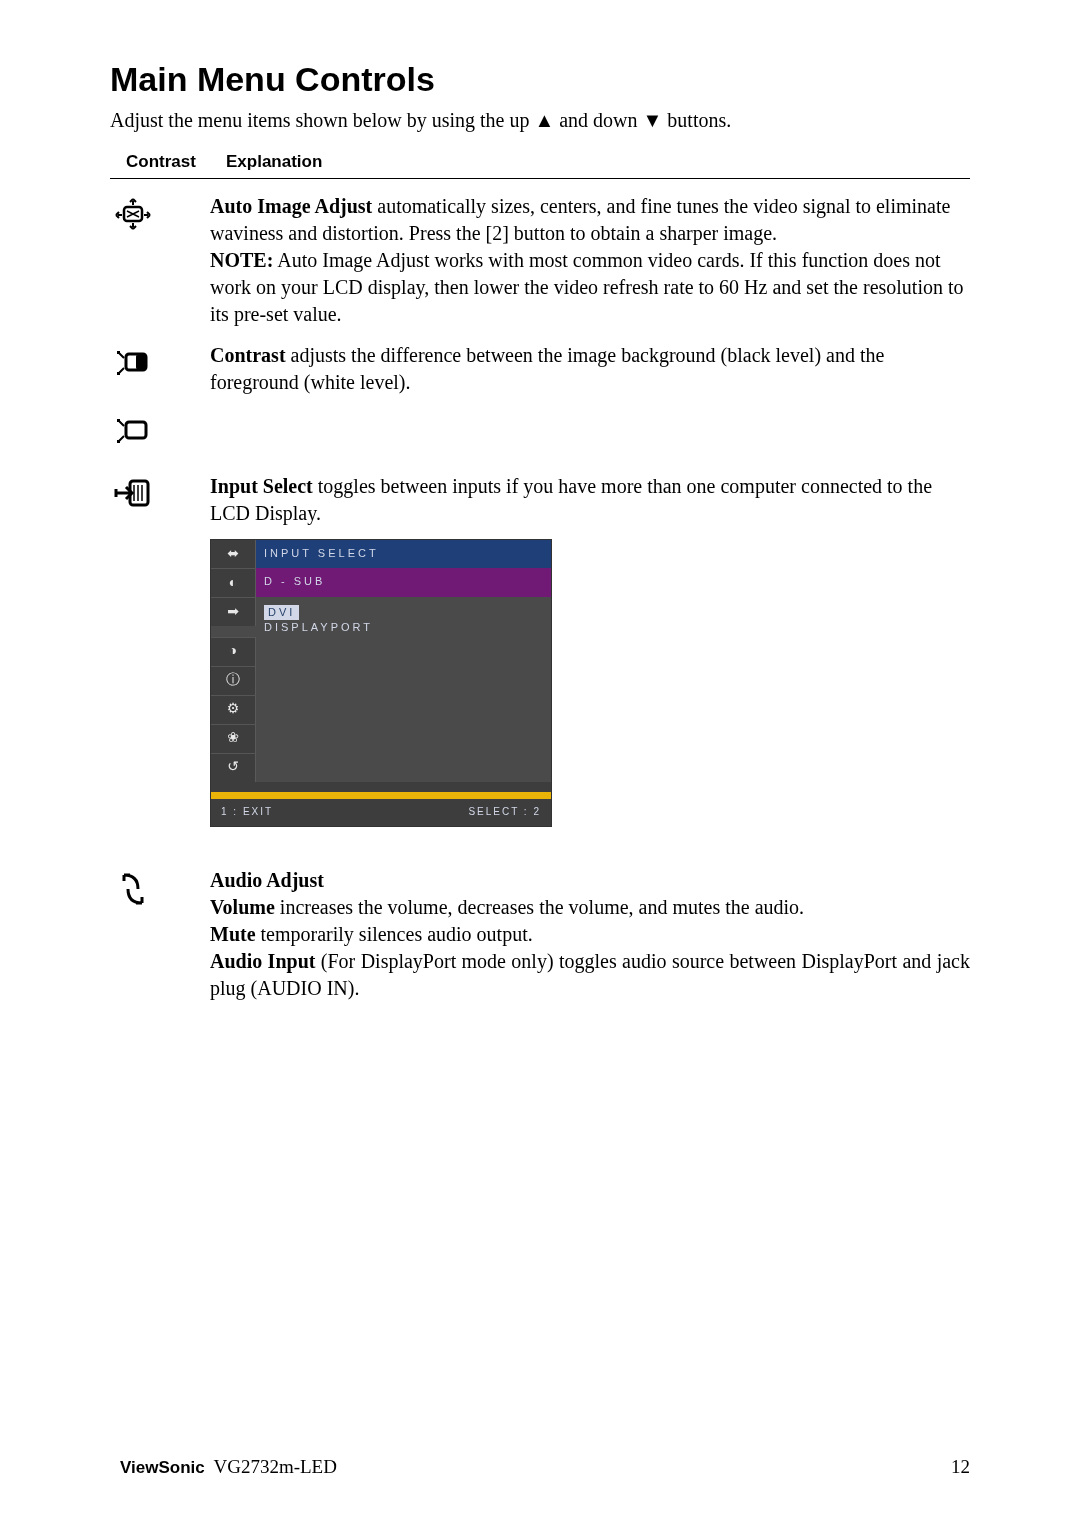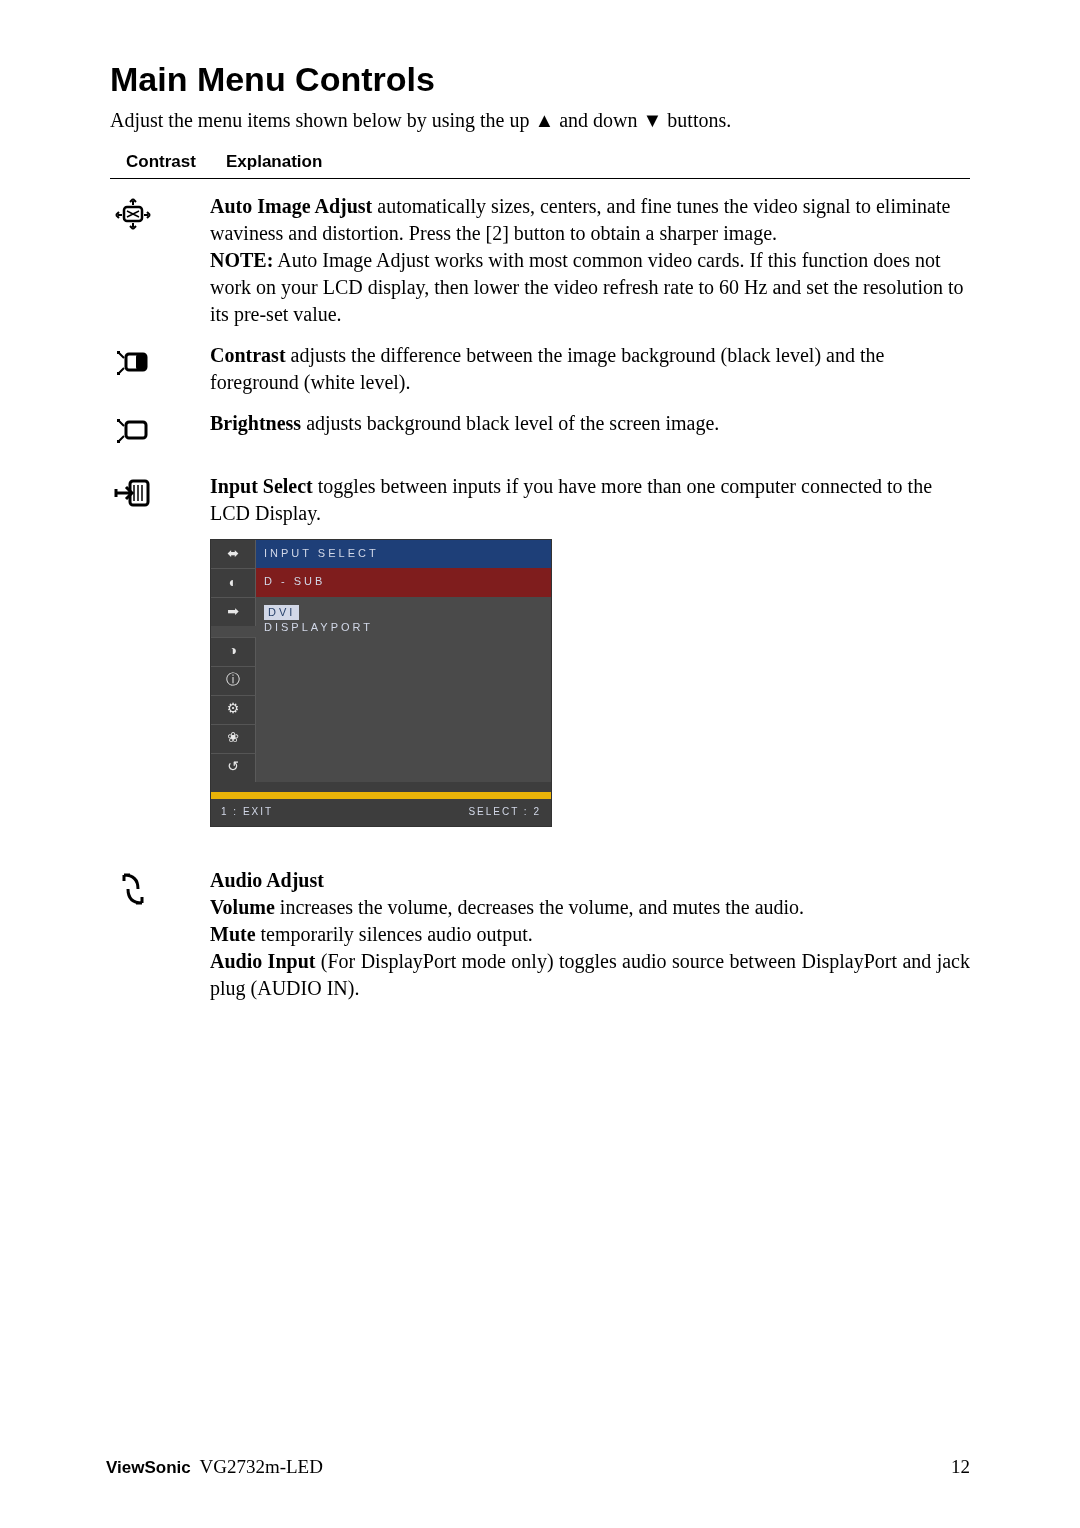--- a/index.html
+++ b/index.html
@@ -86,21 +86,21 @@
     font-family: Arial, sans-serif;
     font-size: 11px;
     letter-spacing: 3px;
     padding: 6px 8px;
     background: #4a4a4a;
   }
   .osd-title {
     background: #1e3f78;
   }
   .osd-sub {
-    background: #7f1d1d;
+    background: #701a75;
   }
   .osd-sel {
     display: inline-block;
     background: #d2d8e8;
     color: #27416a;
     padding: 0 4px;
     margin-top: 6px;
   }
   .osd-footer {
     color: #d2d8e8;
@@ -113,21 +113,21 @@
     background: #3d3d3d;
     border-top: 7px solid #eab308;
   }
   .osd-gap {
     height: 10px;
     background: #3d3d3d;
   }
   .footer {
     position: absolute;
     bottom: 50px;
-    left: 106px;
+    left: 120px;
     right: 110px;
     display: flex;
     justify-content: space-between;
     font-family: Arial, sans-serif;
     font-size: 17px;
   }
   .footer .brand { font-weight: bold; }
   .footer .model {
     font-weight: normal;
     font-family: "Times New Roman", serif;
@@ -186,23 +186,20 @@
   </div>
 
   <div class="entry">
     <div class="icon-cell">
       <svg viewBox="0 0 46 40">
         <rect x="16" y="10" width="20" height="16" rx="3" fill="none" stroke="#000" stroke-width="3"></rect>
         <path d="M8 8 l6 6 M8 30 l6 -6" stroke="#000" stroke-width="2"></path>
         <path d="M10 8 l-2 0 l0 2 M10 30 l-2 0 l0 -2" stroke="#000" stroke-width="2" fill="none"></path>
       </svg>
     </div>
-    <div class="text-cell">
-      <span class="b">Brightness</span><span> adjusts background black level of the screen image.</span>
-    </div>
   </div>
 
   <div class="entry">
     <div class="icon-cell">
       <svg viewBox="0 0 46 40">
         <rect x="20" y="6" width="18" height="24" rx="3" fill="none" stroke="#000" stroke-width="3"></rect>
         <path d="M6 18 h14" stroke="#000" stroke-width="3"></path>
         <path d="M16 12 l6 6 l-6 6" stroke="#000" stroke-width="3" fill="none"></path>
         <path d="M6 14 v8" stroke="#000" stroke-width="3"></path>
         <path d="M24 10 v16 M28 10 v16 M32 10 v16" stroke="#000" stroke-width="1.5"></path>

